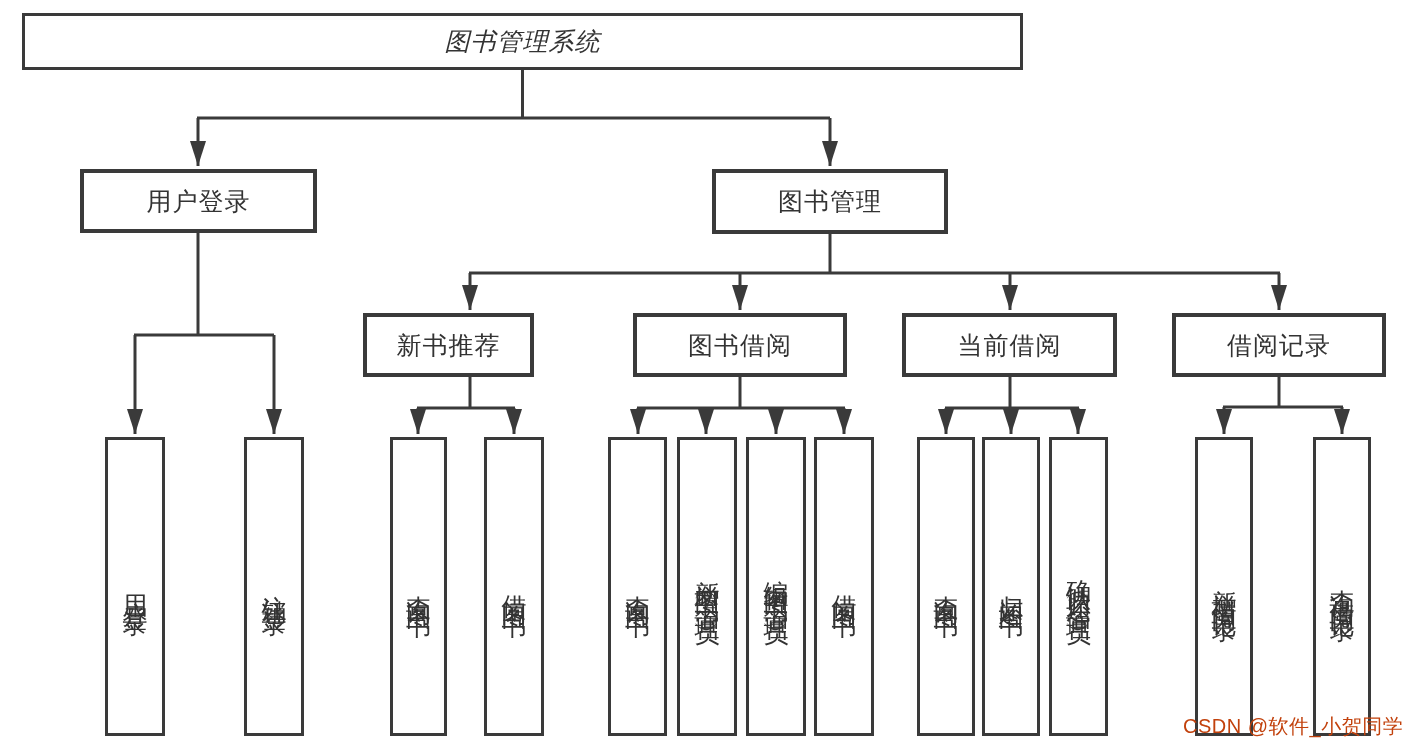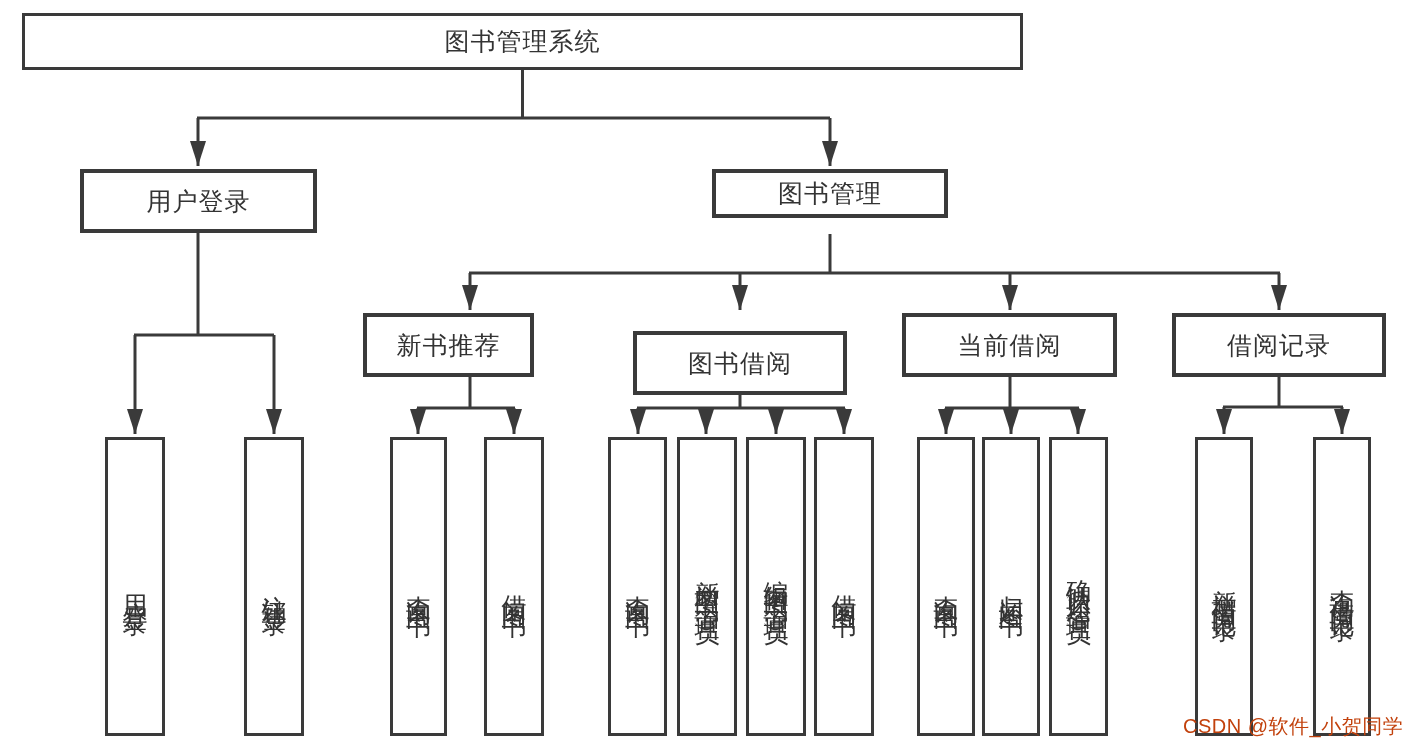--- a/index.html
+++ b/index.html
@@ -124,27 +124,27 @@
     </g>
 
     <g>
       <path d="M1279,377 L1279,407"></path>
       <path d="M1223,407 L1343,407"></path>
       <path d="M1224,407 L1224,434" marker-end="url(#ah)"></path>
       <path d="M1342,407 L1342,434" marker-end="url(#ah)"></path>
     </g>
   </svg>
 
-  <div class="node" style="left:22px; top:13px; width:1001px; height:57px;">图书管理系统</div>
+  <div class="node" style="left:22px; top:13px; width:1001px; height:57px;font-style:italic;">图书管理系统</div>
 
   <div class="node lvl" style="left:80px; top:169px; width:237px; height:64px;">用户登录</div>
-  <div class="node lvl" style="left:712px; top:169px; width:236px; height:49px;">图书管理</div>
+  <div class="node lvl" style="left:712px; top:169px; width:236px; height:65px;">图书管理</div>
 
   <div class="node lvl" style="left:363px; top:313px; width:171px; height:64px;">新书推荐</div>
-  <div class="node lvl" style="left:633px; top:313px; width:214px; height:64px;margin-top:18px;">图书借阅</div>
+  <div class="node lvl" style="left:633px; top:313px; width:214px; height:64px;">图书借阅</div>
   <div class="node lvl" style="left:902px; top:313px; width:215px; height:64px;">当前借阅</div>
   <div class="node lvl" style="left:1172px; top:313px; width:214px; height:64px;">借阅记录</div>
 
   <div class="node leaf" style="left:105px; width:60px;">用户登录</div>
   <div class="node leaf" style="left:244px; width:60px;">注销登录</div>
 
   <div class="node leaf" style="left:390px; width:57px;">查询图书</div>
   <div class="node leaf" style="left:484px; width:60px;">借阅图书</div>
 
   <div class="node leaf" style="left:608px; width:59px;">查询图书</div>

